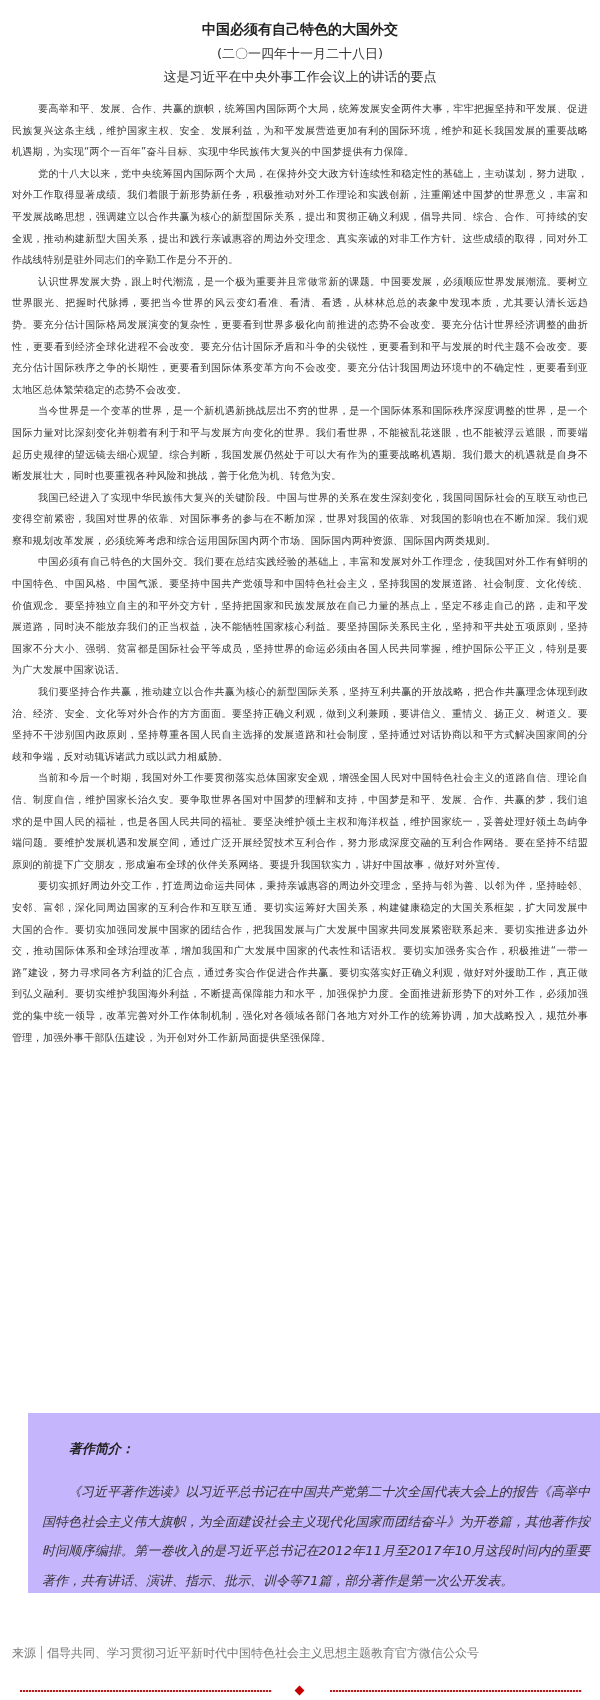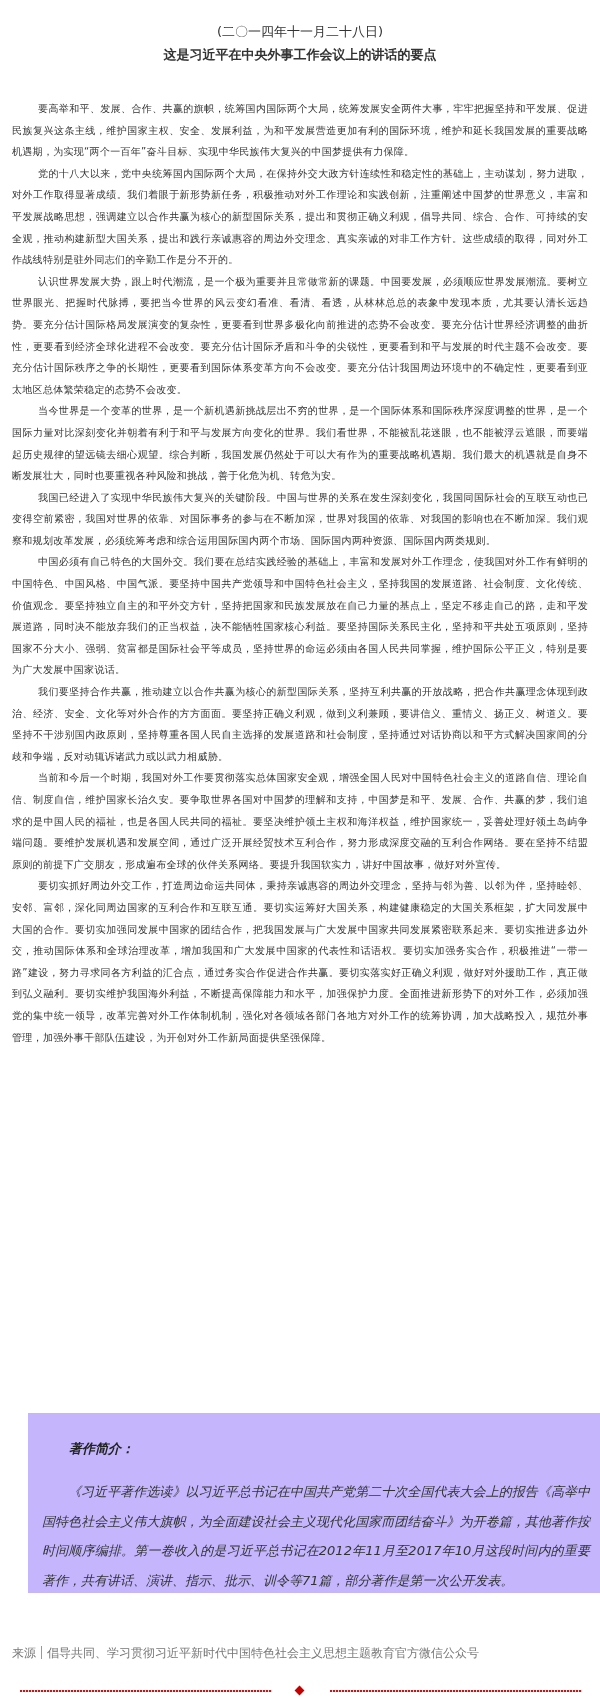--- a/index.html
+++ b/index.html
@@ -1,39 +1,40 @@
 <!DOCTYPE html>
 <html><head>
 <meta charset="utf-8">
 <style>
   html, body { margin:0; padding:0; background:#ffffff; }
   body { width:600px; height:1700px; overflow:hidden; font-family:"DejaVu Sans","Liberation Sans",sans-serif; color:#333333; }
   .wrap { position:relative; width:600px; height:1700px; }
   .header { position:absolute; top:18px; left:0; width:600px; text-align:center; }
   .title { font-size:14px; font-weight:bold; color:#222; line-height:22px; }
   .date { font-size:13px; color:#333; line-height:22px; margin-top:3px;text-align:center; }
-  .subtitle { font-size:13px; color:#333; line-height:22px; margin-top:1px;font-weight:bold; }
+  .subtitle { font-size:13px; color:#333; line-height:22px; margin-top:1px; }
   .body-text { position:absolute; top:98px; left:12px; width:576px; }
   .para { font-size:10px; line-height:21.6px; text-indent:26px; margin:0; text-align:justify; letter-spacing:0.3px; color:#333; }
   .intro-box { position:absolute; top:1413px; left:28px; width:576px; height:180px; background:#c4b5fd;font-style:italic; }
   .intro-heading { position:absolute; top:27px; left:41px; font-size:13px; font-weight:bold; color:#222; }
   .intro-text { position:absolute; top:64px; left:14px; width:548px; font-size:13px; line-height:29.5px; text-indent:26px; text-align:justify; color:#333; margin:0; }
   .source { position:absolute; top:1645px; left:12px; font-size:12px; color:#777; white-space:nowrap; }
   .source .sep { display:inline-block; width:1px; height:13px; background:#999; margin:0 5px; vertical-align:-2px; }
   .divider { position:absolute; top:1687px; left:20px; width:562px; height:8px; }
   .divider .line { position:absolute; top:3px; height:2px; background:repeating-linear-gradient(90deg,#b81c1c 0 2px,#f2d0d0 2px 3px); }
   .divider .line.left { left:0; width:252px; }
   .divider .line.right { left:310px; width:252px; }
   .divider .diamond { position:absolute; left:276px; top:0; width:7px; height:7px; background:#c40000; transform:rotate(45deg); }
 </style>
 </head>
 <body>
 
 <div class="wrap">
   <div class="header">
+    <div class="title">中国必须有自己特色的大国外交</div>
     <div class="date">(二〇一四年十一月二十八日)</div>
     <div class="subtitle">这是习近平在中央外事工作会议上的讲话的要点</div>
   </div>
 
   <div class="body-text">
     <p class="para">要高举和平、发展、合作、共赢的旗帜，统筹国内国际两个大局，统筹发展安全两件大事，牢牢把握坚持和平发展、促进民族复兴这条主线，维护国家主权、安全、发展利益，为和平发展营造更加有利的国际环境，维护和延长我国发展的重要战略机遇期，为实现“两个一百年”奋斗目标、实现中华民族伟大复兴的中国梦提供有力保障。</p>
     <p class="para">党的十八大以来，党中央统筹国内国际两个大局，在保持外交大政方针连续性和稳定性的基础上，主动谋划，努力进取，对外工作取得显著成绩。我们着眼于新形势新任务，积极推动对外工作理论和实践创新，注重阐述中国梦的世界意义，丰富和平发展战略思想，强调建立以合作共赢为核心的新型国际关系，提出和贯彻正确义利观，倡导共同、综合、合作、可持续的安全观，推动构建新型大国关系，提出和践行亲诚惠容的周边外交理念、真实亲诚的对非工作方针。这些成绩的取得，同对外工作战线特别是驻外同志们的辛勤工作是分不开的。</p>
     <p class="para">认识世界发展大势，跟上时代潮流，是一个极为重要并且常做常新的课题。中国要发展，必须顺应世界发展潮流。要树立世界眼光、把握时代脉搏，要把当今世界的风云变幻看准、看清、看透，从林林总总的表象中发现本质，尤其要认清长远趋势。要充分估计国际格局发展演变的复杂性，更要看到世界多极化向前推进的态势不会改变。要充分估计世界经济调整的曲折性，更要看到经济全球化进程不会改变。要充分估计国际矛盾和斗争的尖锐性，更要看到和平与发展的时代主题不会改变。要充分估计国际秩序之争的长期性，更要看到国际体系变革方向不会改变。要充分估计我国周边环境中的不确定性，更要看到亚太地区总体繁荣稳定的态势不会改变。</p>
     <p class="para">当今世界是一个变革的世界，是一个新机遇新挑战层出不穷的世界，是一个国际体系和国际秩序深度调整的世界，是一个国际力量对比深刻变化并朝着有利于和平与发展方向变化的世界。我们看世界，不能被乱花迷眼，也不能被浮云遮眼，而要端起历史规律的望远镜去细心观望。综合判断，我国发展仍然处于可以大有作为的重要战略机遇期。我们最大的机遇就是自身不断发展壮大，同时也要重视各种风险和挑战，善于化危为机、转危为安。</p>
     <p class="para">我国已经进入了实现中华民族伟大复兴的关键阶段。中国与世界的关系在发生深刻变化，我国同国际社会的互联互动也已变得空前紧密，我国对世界的依靠、对国际事务的参与在不断加深，世界对我国的依靠、对我国的影响也在不断加深。我们观察和规划改革发展，必须统筹考虑和综合运用国际国内两个市场、国际国内两种资源、国际国内两类规则。</p>

